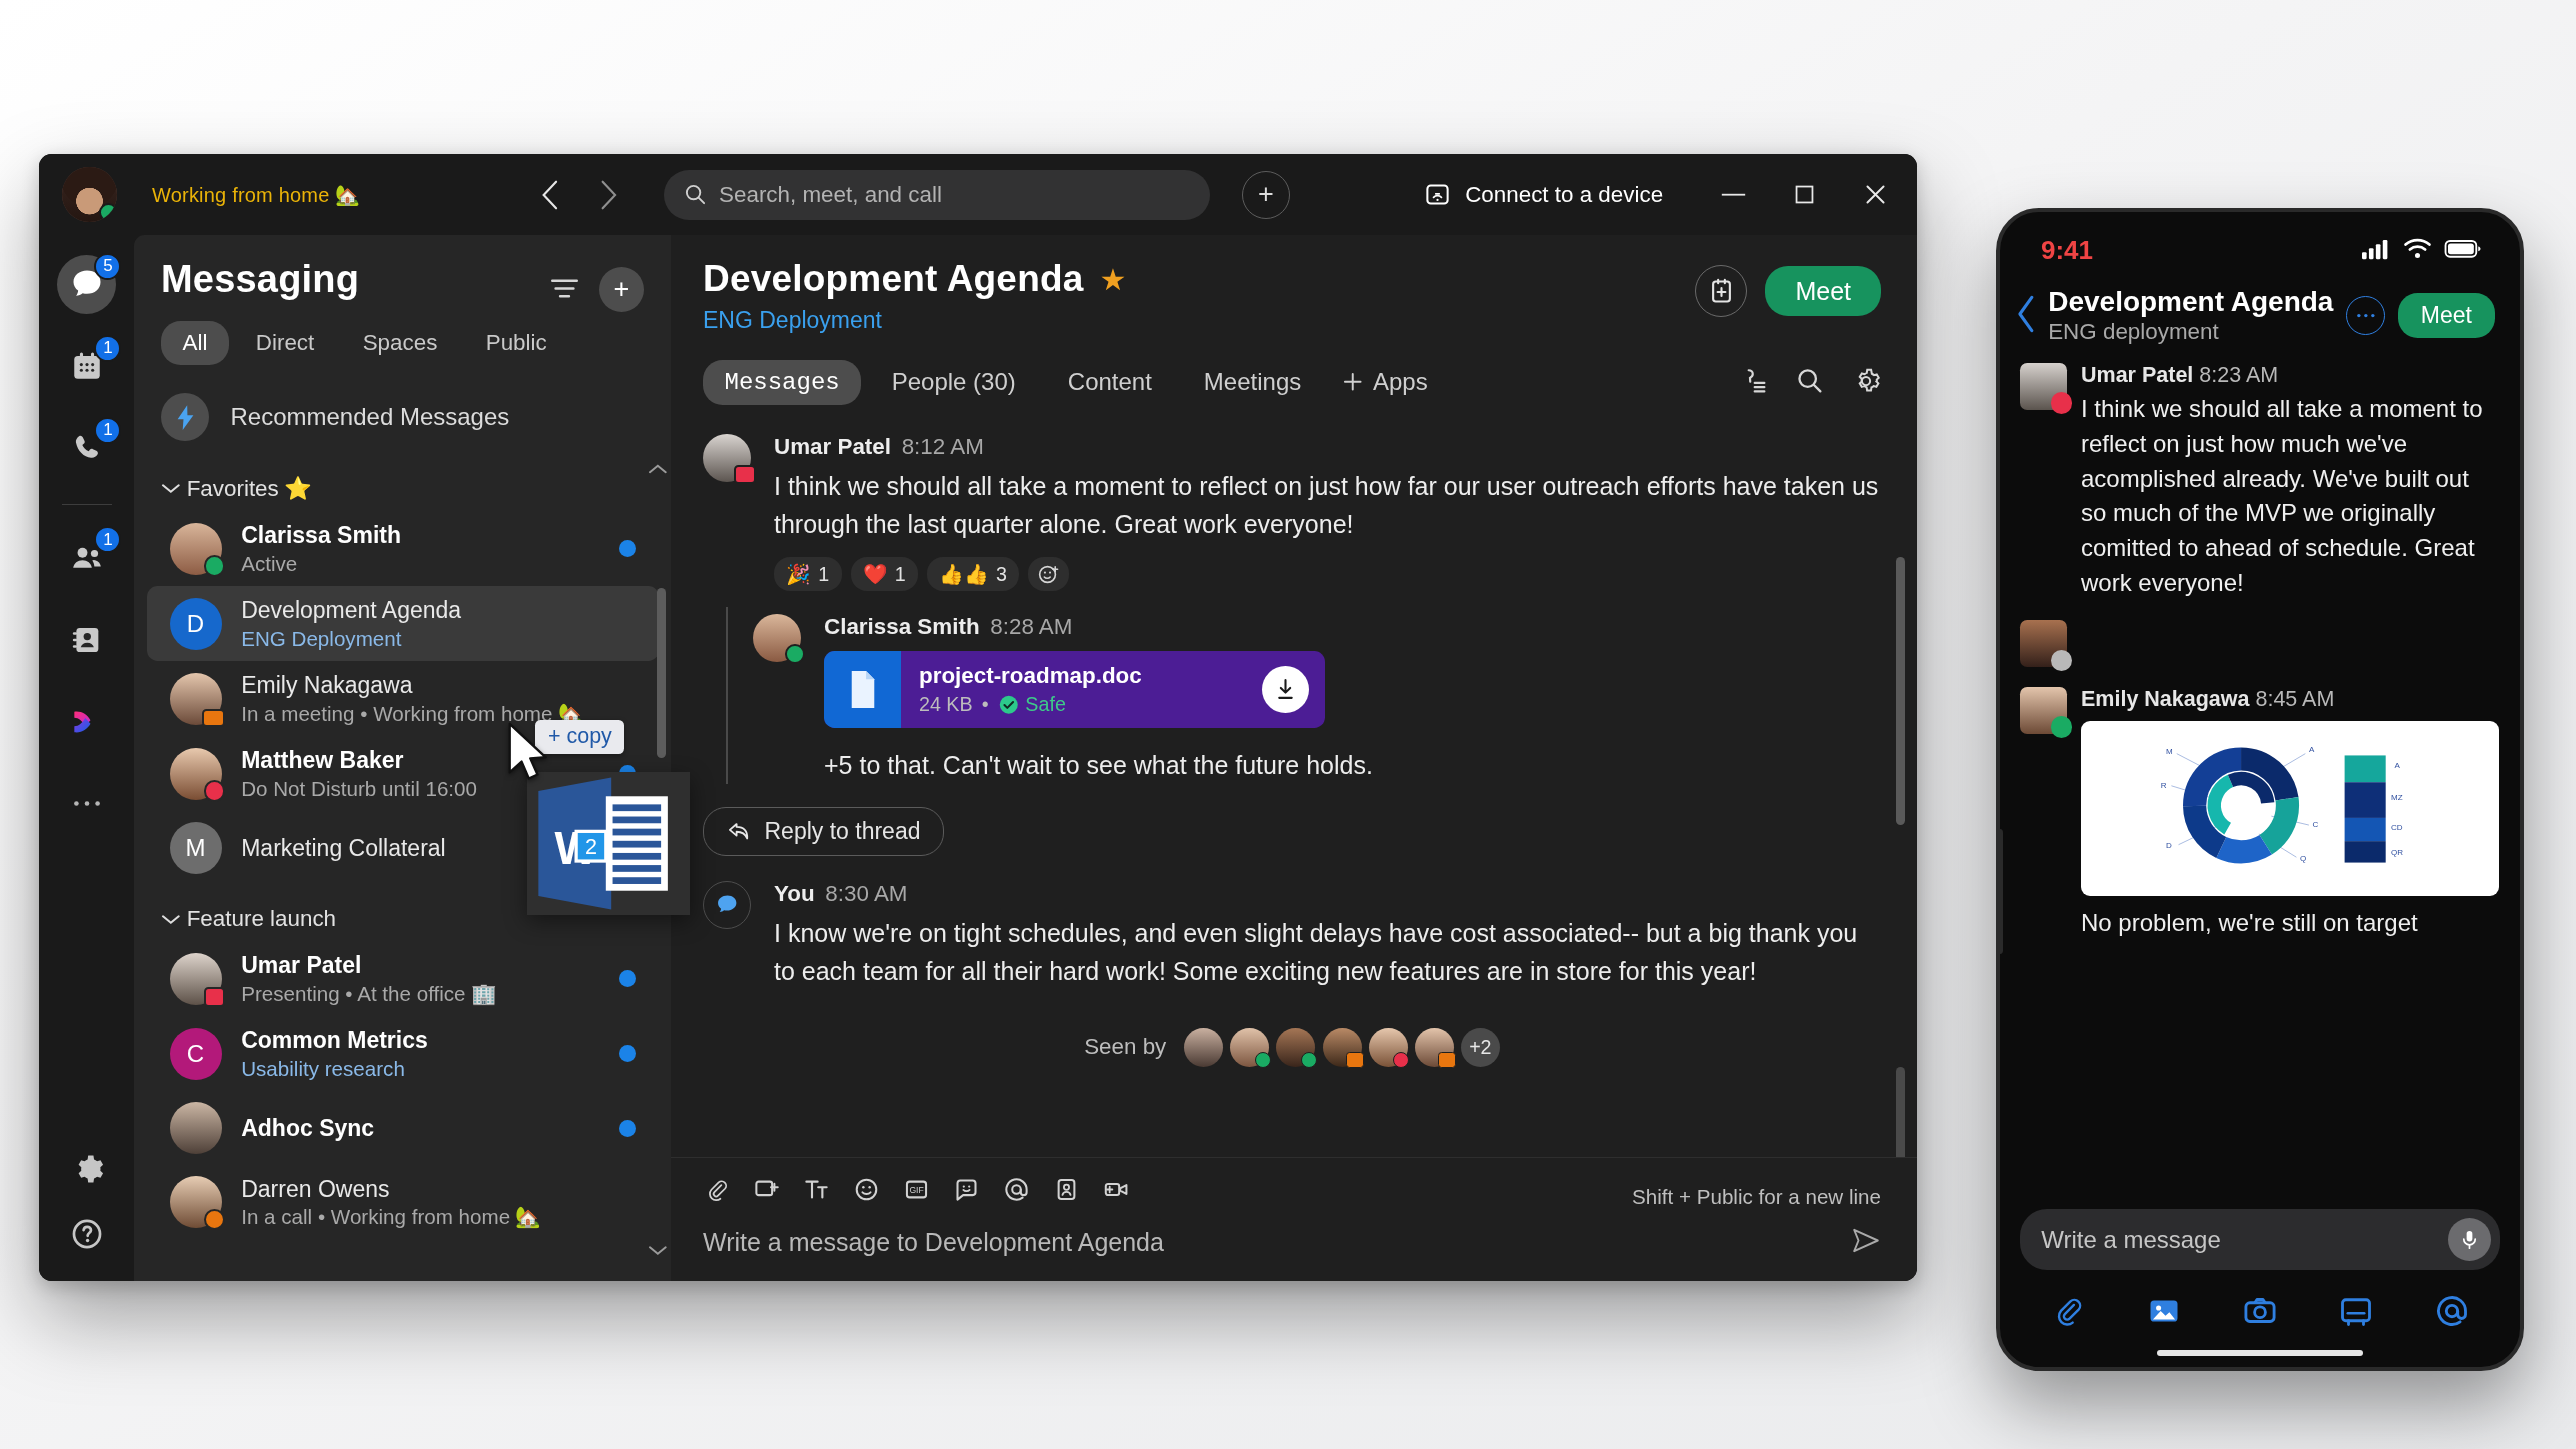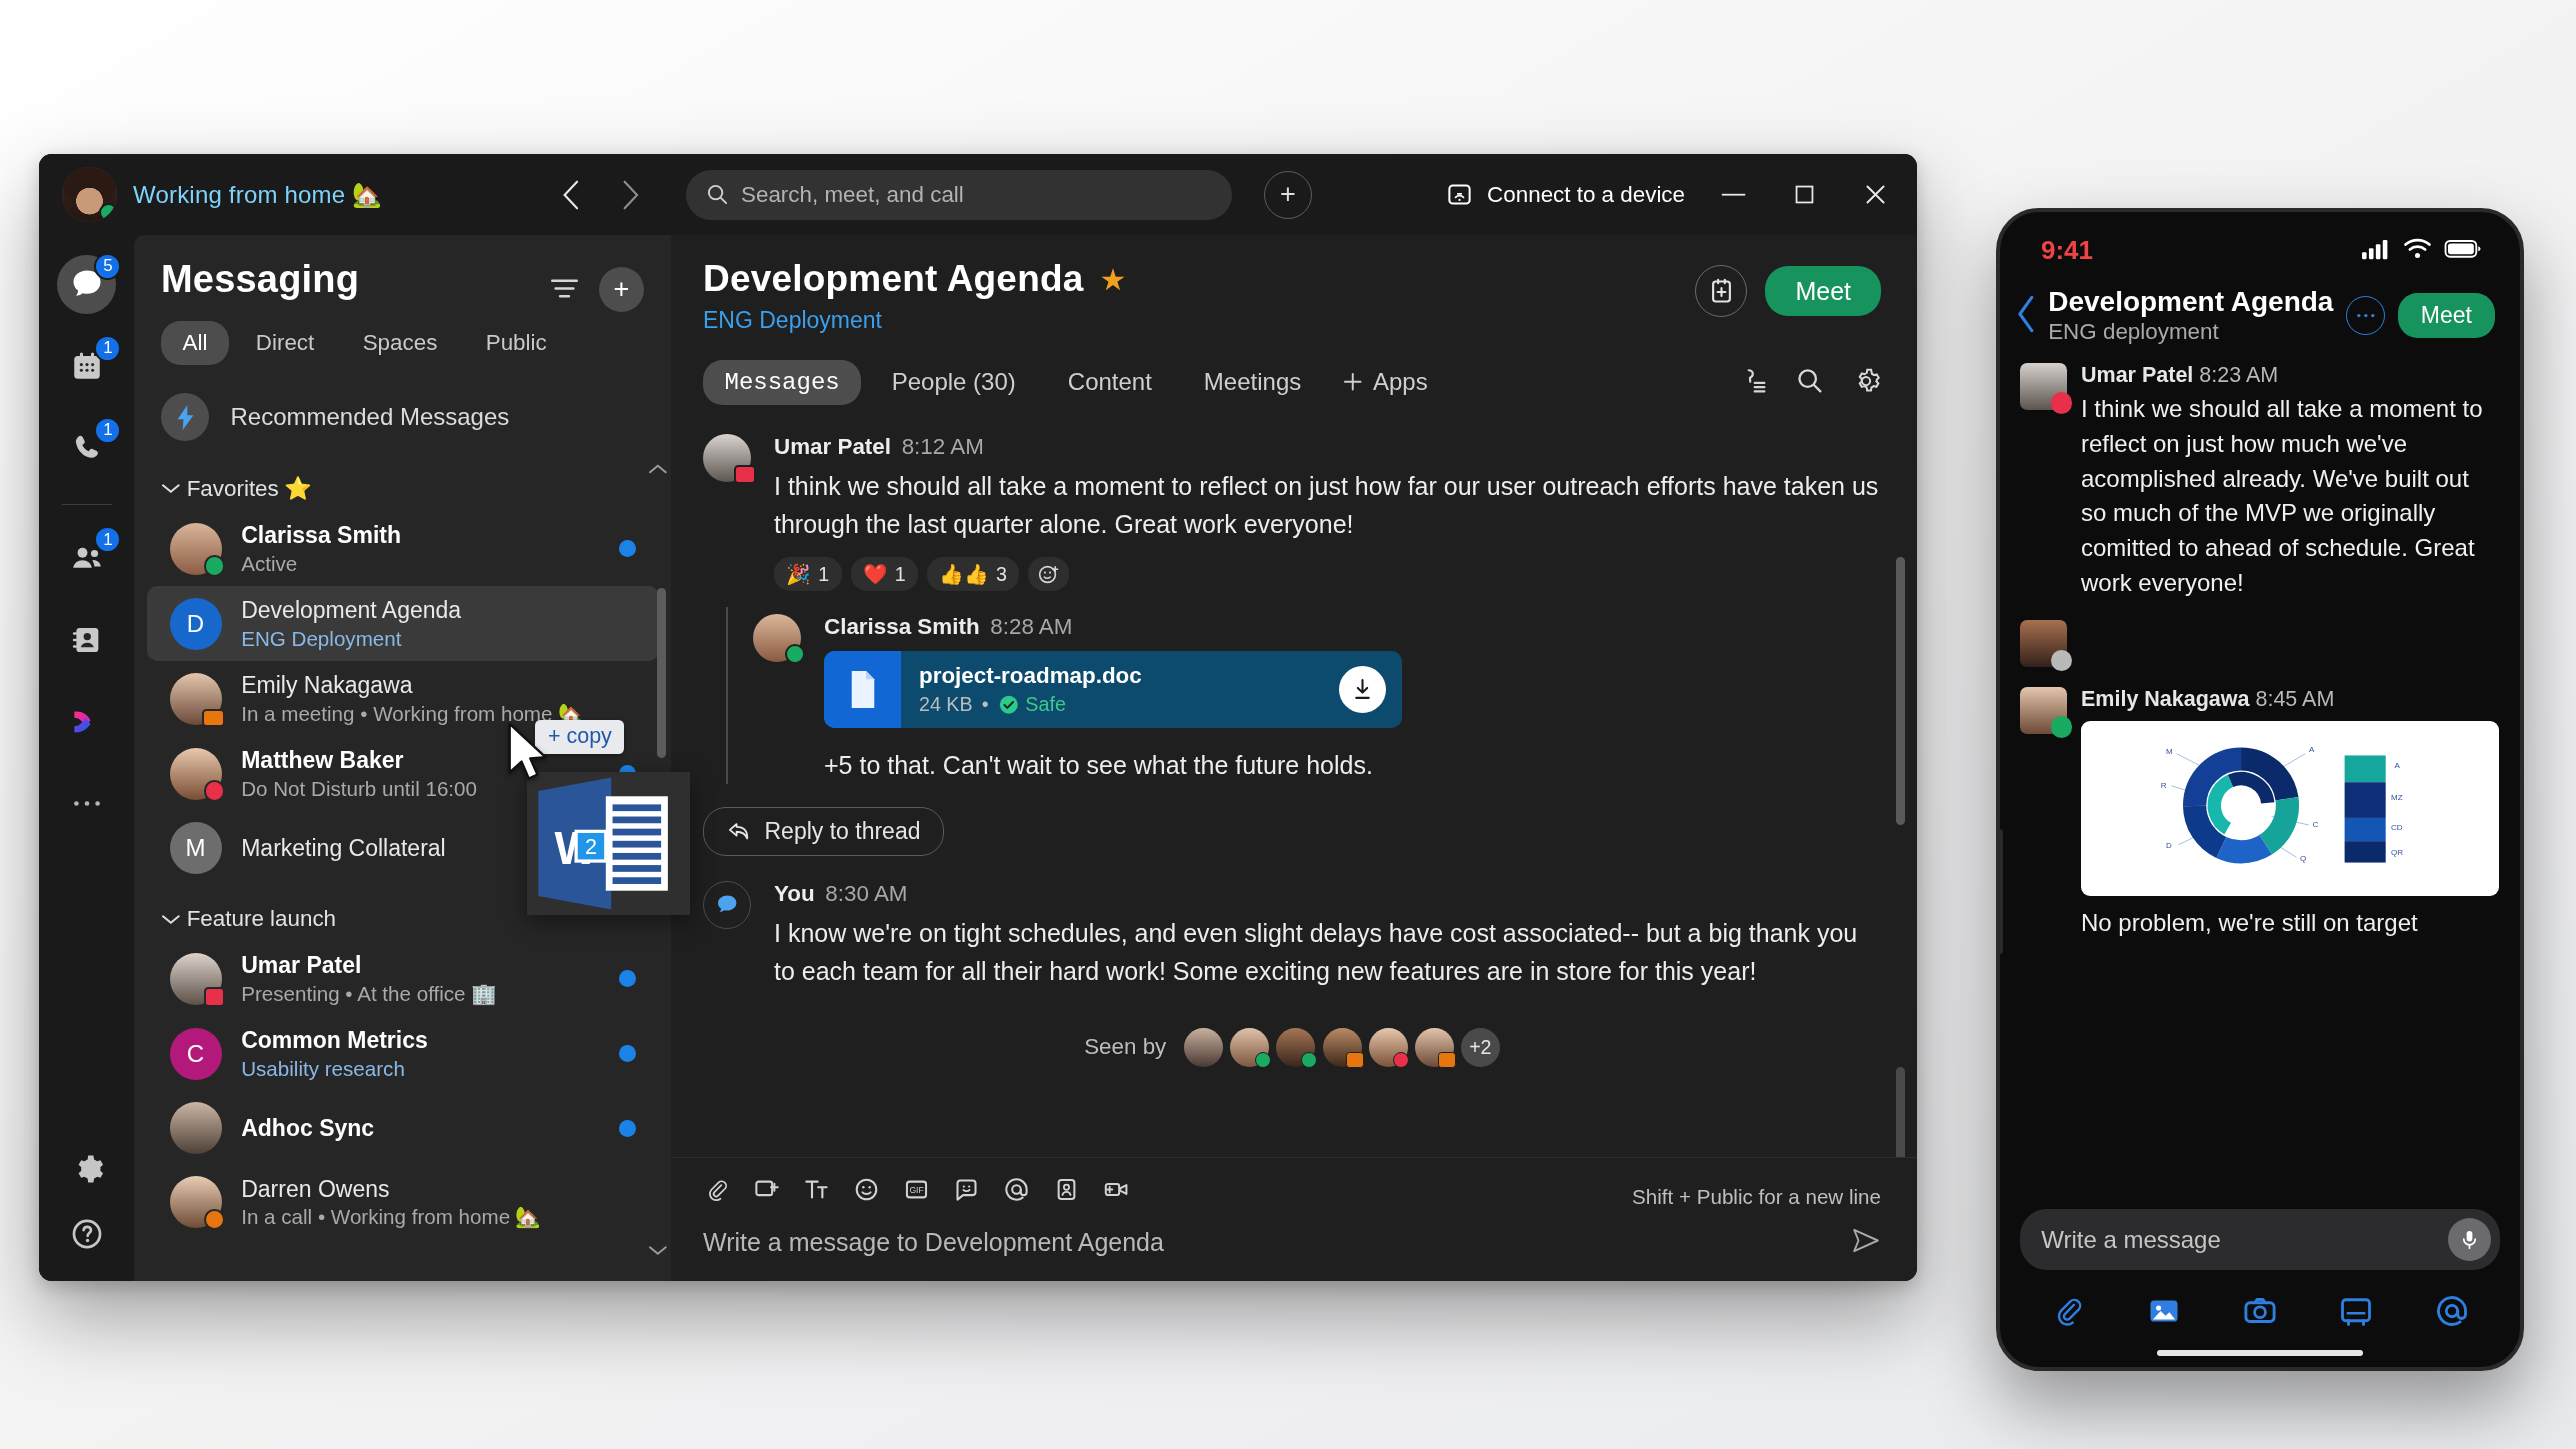--- a/index.html
+++ b/index.html
@@ -19,21 +19,21 @@
   }
   .titlebar{ height:81px; background:#1a1a1a; display:flex; align-items:center; flex-shrink:0; position:relative;}
   .tb-avatar{ width:55px;height:55px;border-radius:50%;margin-left:23px;position:relative;flex-shrink:0;
      background:#5a4038; overflow:hidden;}
   .tb-avatar .face{position:absolute;inset:0;background:
       radial-gradient(circle at 50% 62%, #c99a78 0 30%, transparent 31%),
       radial-gradient(circle at 50% 22%, #2b1a14 0 55%, transparent 56%),
       linear-gradient(#3a2620,#241611);}
   .pres-dot{position:absolute;right:-0.9px;bottom:0px;width:19px;height:19px;border-radius:50%;
       background:#1aab63;border:2.7px solid #1a1a1a;}
-  .tb-status{ color:#7dd3fc;font-size:24px;margin-left:16px;white-space:nowrap; letter-spacing:0.2px;}
+  .tb-status{ color:#eab308;font-size:20px;margin-left:35px;white-space:nowrap; letter-spacing:0.2px;}
   .tb-nav{ display:flex;gap:21.5px;margin-left:170px;align-items:center;}
   .navbtn{width:38px;height:38px;display:flex;align-items:center;justify-content:center;color:#cfcfcf;}
   .searchbar{ width:546px;height:50px;background:#323233;border-radius:25px;display:flex;align-items:center;
      padding:0 19.7px; margin-left:36px;}
   .searchbar span.ph{color:#b3b3b3;font-size:22.4px;margin-left:12.5px;}
   .plusbtn{width:48px;height:48px;border-radius:50%;border:1.3px solid #5d5d5d;margin-left:32px;
      display:flex;align-items:center;justify-content:center;color:#ddd;font-size:27px;}
   .connect{ margin-left:134px;display:flex;align-items:center;gap:14.3px;color:#fff;font-size:22.4px;white-space:nowrap;}
   .wincontrols{ position:absolute; right:27px; display:flex; gap:41px; align-items:center; color:#e8e8e8;}
   .wc{width:30px;height:30px;display:flex;align-items:center;justify-content:center;}
@@ -109,21 +109,21 @@
   .msg-body{flex:1;min-width:0;}
   .msg-meta{font-size:22.4px;color:#b8b8b8;}
   .msg-meta b{color:#ededed;font-weight:600;}
   .msg-meta .tm{margin-left:10.7px;color:#a8a8a8;}
   .msg-text{color:#ededed;font-size:25px;line-height:1.52;margin-top:7.2px;}
   .reactions{display:flex;gap:9px;margin-top:14.3px;}
   .react{background:#2e2e2e;border-radius:16px;height:34px;padding:0 12.5px;display:flex;align-items:center;gap:7.2px;
      color:#e3e3e3;font-size:19.7px;}
   .react.add{background:#2e2e2e;width:41px;justify-content:center;padding:0;}
   .threadbox{border-left:2.7px solid #4a4a4a;margin:16px 0 0 23px;padding:7.2px 0 0 25px;}
-  .filecard{display:flex;align-items:center;background:#0c4a6e;border-radius:10.7px;overflow:hidden;width:578px;
+  .filecard{display:flex;align-items:center;background:#4c1d95;border-radius:10.7px;overflow:hidden;width:501px;
      margin-top:10.7px;}
   .filecard .ficon{width:77px;height:77px;background:#1168d4;display:flex;align-items:center;justify-content:center;flex-shrink:0;}
   .filecard .fmeta{flex:1;padding:0 18px;min-width:0;}
   .fname{color:#fff;font-size:22.4px;font-weight:700;white-space:nowrap;overflow:hidden;text-overflow:ellipsis;}
   .fsub{display:flex;align-items:center;gap:9px;color:#bdbdbd;font-size:19.7px;margin-top:4.5px;}
   .fsub .safe{color:#3ec98a;display:flex;align-items:center;gap:6.3px;}
   .dlbtn{width:47px;height:47px;border-radius:50%;background:#fff;display:flex;align-items:center;justify-content:center;
      margin-right:16px;flex-shrink:0;}
   .replybtn{display:inline-flex;align-items:center;gap:12.5px;border:1.3px solid #5b5b5b;border-radius:23px;
      padding:9.8px 23px;color:#e6e6e6;font-size:23px;margin:23px 0 0 0;}

